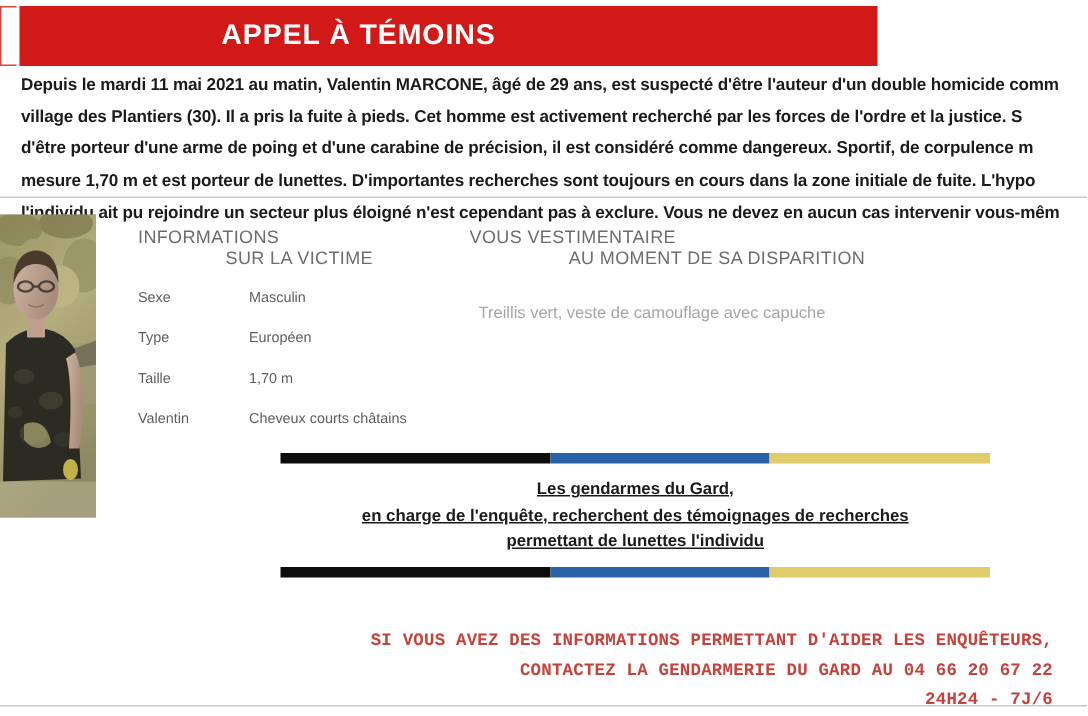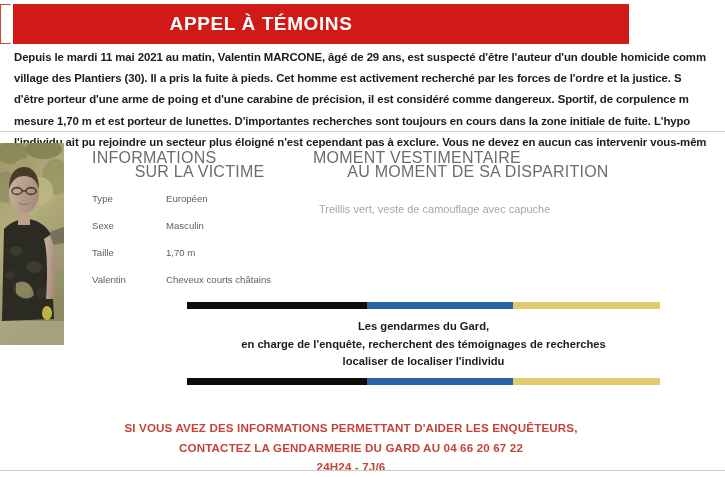--- a/index.html
+++ b/index.html
@@ -42,21 +42,21 @@
     background: #ffffff;
     border-top: 1px solid #d6453c;
     border-left: 1px solid #d6453c;
     border-bottom: 1px solid #d6453c;
     box-sizing: border-box;
   }
   .banner {
     position: absolute;
     left: 13px;
     top: 0;
-    width: 616px;
+    width: 572px;
     height: 40px;
     background: #d11a18;
     box-sizing: border-box;
   }
   .banner-title {
     color: #ffffff;
     font-size: 19px;
     font-weight: bold;
     letter-spacing: 0.6px;
     line-height: 40px;
@@ -108,21 +108,21 @@
     top: 151px;
     width: 215px;
   }
   .col-right {
     position: absolute;
     left: 313px;
     top: 151px;
     width: 330px;
   }
   .col-head {
-    font-size: 16px;
+    font-size: 12px;
     color: #6d6d6d;
     line-height: 14px;
     letter-spacing: 0.25px;
   }
   .col-head .l2 { display: block; text-align: center; }
 
   .spec-table {
     margin-top: 14px;
   }
   .spec-row {
@@ -167,34 +167,35 @@
     position: absolute;
     left: 187px;
     top: 318px;
     width: 473px;
     text-align: center;
     font-size: 11.2px;
     font-weight: bold;
     color: #1b1b1b;
     line-height: 17.5px;
   }
-  .gendarmes span { display: block; }
+  .gendarmes span { display: block; text-decoration: underline; }
 
   
   .cta {
     position: absolute;
     left: 0;
     top: 418px;
     width: 702px;
-    text-align: center;
+    text-align: right;
     color: #c6433c;
     font-size: 11.6px;
     font-weight: bold;
     line-height: 19.5px;
     letter-spacing: 0.15px;
+    font-family: Liberation Mono, monospace;
   }
   .cta span { display: block; }
 
   .hr-bottom {
     position: absolute;
     left: 0;
     top: 470px;
     width: 725px;
     height: 1px;
     background: #c9c9c9;
@@ -282,56 +283,56 @@
     </svg>
   </div>
 
   <div class="col-left">
     <div class="col-head">
       <span>INFORMATIONS</span>
       <span class="l2">SUR LA VICTIME</span>
     </div>
     <div class="spec-table">
       <div class="spec-row">
+        <div class="spec-key">Sexe</div>
+        <div class="spec-val">Masculin</div>
+      </div>
+      <div class="spec-row">
         <div class="spec-key">Type</div>
         <div class="spec-val">Européen</div>
-      </div>
-      <div class="spec-row">
-        <div class="spec-key">Sexe</div>
-        <div class="spec-val">Masculin</div>
       </div>
       <div class="spec-row">
         <div class="spec-key">Taille</div>
         <div class="spec-val">1,70 m</div>
       </div>
       <div class="spec-row">
         <div class="spec-key">Valentin</div>
         <div class="spec-val">Cheveux courts châtains</div>
       </div>
     </div>
   </div>
 
   <div class="col-right">
     <div class="col-head">
-      <span>MOMENT VESTIMENTAIRE</span>
+      <span>VOUS VESTIMENTAIRE</span>
       <span class="l2">AU MOMENT DE SA DISPARITION</span>
     </div>
     <div class="outfit">Treillis vert, veste de camouflage avec capuche</div>
   </div>
 
   <div class="tricolor" id="bar-top">
     <div class="tri-a"></div>
     <div class="tri-b"></div>
     <div class="tri-c"></div>
   </div>
 
   <div class="gendarmes">
     <span>Les gendarmes du Gard,</span>
     <span>en charge de l'enquête, recherchent des témoignages de recherches</span>
-    <span>localiser de localiser l'individu</span>
+    <span>permettant de lunettes l'individu</span>
   </div>
 
   <div class="tricolor" id="bar-bottom">
     <div class="tri-a"></div>
     <div class="tri-b"></div>
     <div class="tri-c"></div>
   </div>
 
   <div class="cta">
     <span>SI VOUS AVEZ DES INFORMATIONS PERMETTANT D'AIDER LES ENQUÊTEURS,</span>

